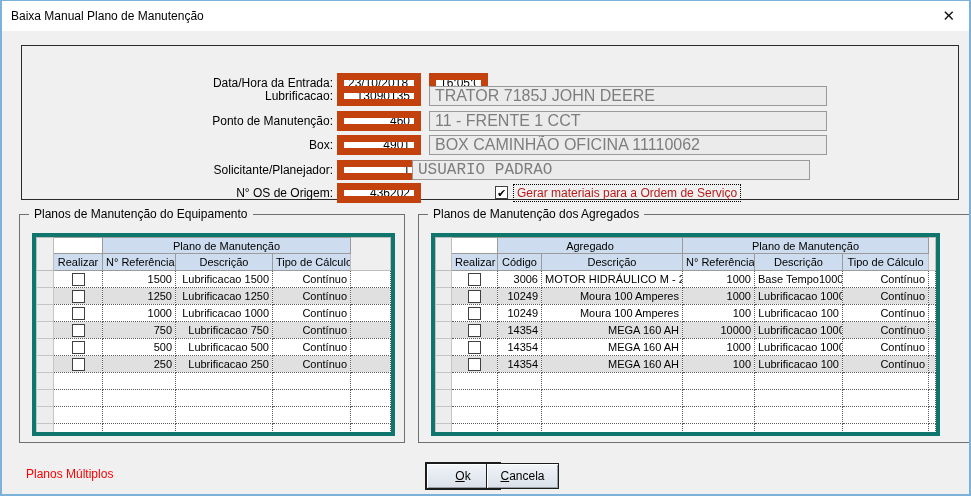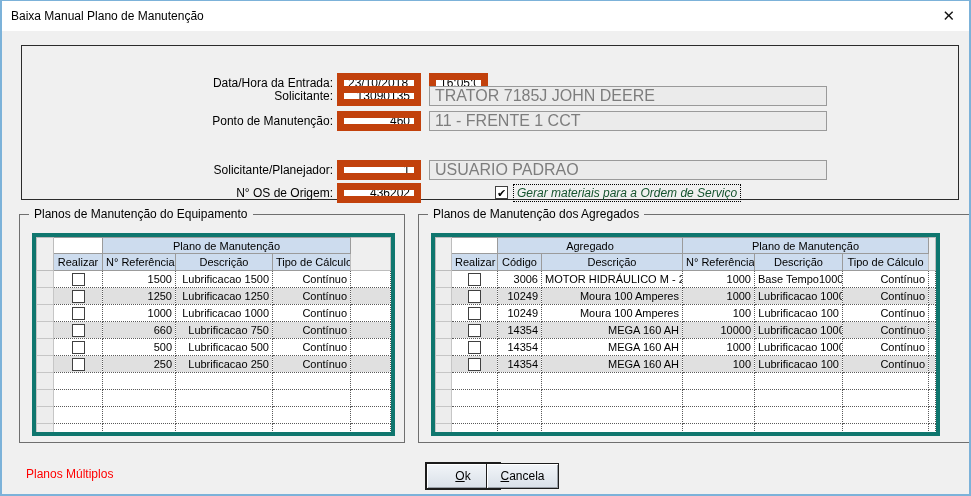--- a/index.html
+++ b/index.html
@@ -26,21 +26,21 @@
   .topbox{position:absolute;left:19px;top:14px;width:938px;height:155px;border:1px solid #2b2b2b;}
   .frow{position:absolute;left:0;height:20px;width:100%;}
   .flabel{position:absolute;left:0;top:0;width:311px;text-align:right;font-size:12px;line-height:20px;color:#000;}
   .tfield{position:absolute;top:0;height:20px;border:7px solid #c2410c;background:#fff;
           font-family:"Liberation Sans","DejaVu Sans",sans-serif;font-size:12px;padding:1px 4px;color:#000;}
   .tfield.num{text-align:right;}
   .rofield{position:absolute;top:0;height:20px;border:1px solid #9a9a9a;background:#ebebeb;
            font-size:16px;line-height:18px;padding:0 5px;color:#7d7d7d;overflow:hidden;white-space:nowrap;}
   .cb{display:inline-block;width:13px;height:13px;background:#fff;border:1px solid #404040;
       text-align:center;line-height:12px;font-size:11px;color:#000;vertical-align:middle;}
-  .cblabel{position:absolute;top:1px;font-size:12px;line-height:16px;border:1px dotted #000;padding:0 3px;color:#14532d;font-style:italic;}
+  .cblabel{position:absolute;top:1px;font-size:12px;line-height:16px;border:1px dotted #000;padding:0 3px;color:#b91c1c;}
 
   
   .panel{position:absolute;border:1px solid #6f6f6f;}
   .panel-title{position:absolute;top:-8px;left:9px;background:var(--dialog-bg);padding:0 5px;font-size:12px;color:#000;white-space:nowrap;}
   .gridwrap{position:absolute;left:12px;top:18px;height:203px;border:4px solid #0f766e;background:#fff;overflow:hidden;}
 
   table.grid{border-collapse:collapse;table-layout:fixed;width:100%;font-size:11px;background:#fff;}
   .grid th,.grid td{overflow:hidden;white-space:nowrap;padding:0 3px;}
   .grid thead tr.h1 th{height:16px;}
   .grid thead tr.h2 th{height:17px;}
@@ -76,36 +76,41 @@
 
     <div class="topbox">
 
       <div class="frow" style="top:3px;margin-top:24px;">
         <span class="flabel">Data/Hora da Entrada:</span>
         <input class="tfield" style="left: 315px; width: 84px;" value="23/10/2018">
         <input class="tfield" style="left: 407px; width: 59px;" value="16:05:01">
       </div>
 
       <div class="frow" style="top:40px;">
-        <span class="flabel">Solicitante:</span>
+        <span class="flabel">Lubrificacao:</span>
         <input class="tfield num" style="left: 315px; width: 84px; text-align: right;" value="13090135">
         <div class="rofield" style="left:407px;width:398px;">TRATOR 7185J JOHN DEERE</div>
       </div>
 
       <div class="frow" style="top:65px;">
         <span class="flabel">Ponto de Manutenção:</span>
         <input class="tfield num" style="left: 315px; width: 84px;" value="460">
         <div class="rofield" style="left:407px;width:398px;">11 - FRENTE 1 CCT</div>
       </div>
 
+      <div class="frow" style="top:89px;">
+        <span class="flabel">Box:</span>
+        <input class="tfield num" style="left: 315px; width: 84px;" value="4901">
+        <div class="rofield" style="left:407px;width:398px;">BOX CAMINHÃO OFICINA 11110062</div>
+      </div>
 
       <div class="frow" style="top:114px;">
         <span class="flabel">Solicitante/Planejador:</span>
         <input class="tfield num" style="left: 315px; width: 84px;" value="1">
-        <div class="rofield" style="left:407px;width:398px;">USUARIO PADRAO</div>
+        <div class="rofield" style="left:390px;width:398px;font-family:Liberation Mono, monospace;">USUARIO PADRAO</div>
       </div>
 
       <div class="frow" style="top:137px;">
         <span class="flabel">N° OS de Origem:</span>
         <input class="tfield num" style="left: 315px; width: 84px;" value="436202">
         <span class="cb" style="position:absolute;left:473px;top:3px;">✔</span>
         <span class="cblabel" style="left:491px;">Gerar materiais para a Ordem de Serviço</span>
       </div>
     </div>
 
@@ -156,21 +161,21 @@
                 <td class="rowhdr"></td>
                 <td class="c-center"><span class="cb"></span></td>
                 <td class="c-right">1000</td>
                 <td class="c-left">Lubrificacao 1000</td>
                 <td class="c-left">Contínuo</td>
                 <td></td>
               </tr>
               <tr class="alt">
                 <td class="rowhdr"></td>
                 <td class="c-center"><span class="cb"></span></td>
-                <td class="c-right">660</td>
+                <td class="c-right">750</td>
                 <td class="c-left">Lubrificacao 750</td>
                 <td class="c-left">Contínuo</td>
                 <td></td>
               </tr>
               <tr>
                 <td class="rowhdr"></td>
                 <td class="c-center"><span class="cb"></span></td>
                 <td class="c-right">500</td>
                 <td class="c-left">Lubrificacao 500</td>
                 <td class="c-left">Contínuo</td>

